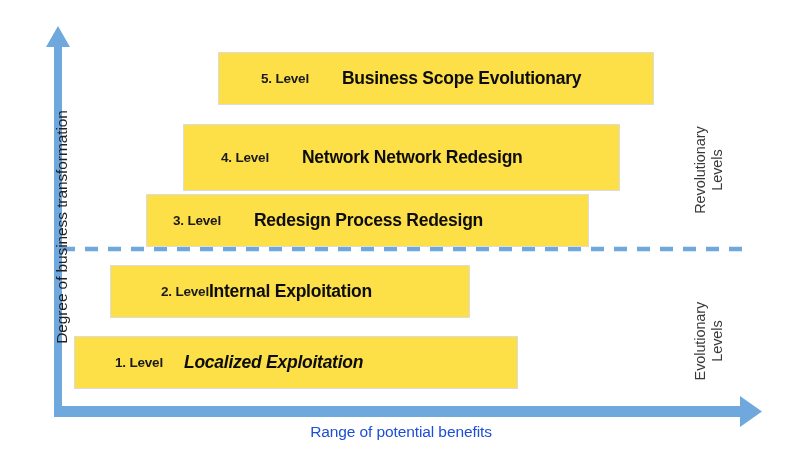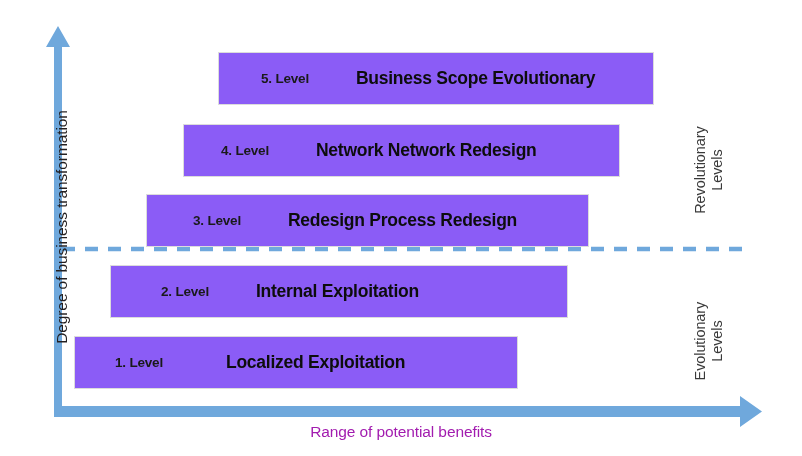--- a/index.html
+++ b/index.html
@@ -42,34 +42,33 @@
     letter-spacing: -0.1px;
     white-space: nowrap;
   }
   .x-axis-title {
     position: absolute;
     left: 0px;
     top: 423px;
     width: 802px;
     text-align: center;
     font-size: 15.5px;
-    color: #a21caf;
+    color: #1d4ed8;
     letter-spacing: -0.1px;
   }
 
   
   .level-box {
     position: absolute;
     box-sizing: border-box;
-    background: #8b5cf6;
+    background: #fde047;
     border: 1.4px solid #dcdcdc;
     display: flex;
     align-items: center;
     white-space: nowrap;
-    gap: 14px;
   }
   .level-num {
     font-size: 13.5px;
     font-weight: bold;
     color: #1a1a1a;
     letter-spacing: -0.2px;
   }
   .level-name {
     font-size: 17.5px;
     font-weight: bold;
@@ -112,38 +111,38 @@
 
   <div class="y-axis-title">Degree of business transformation</div>
 
   <div class="x-axis-title">Range of potential benefits</div>
 
   <div class="level-box" style="left:218px; top:52px; width:436px; height:53px; padding-left:42px;">
     <span class="level-num">5. Level</span>
     <span class="level-name" style="margin-left:33px;">Business Scope Evolutionary</span>
   </div>
 
-  <div class="level-box" style="left:183px; top:124px; width:437px; height:53px; padding-left:37px;">
+  <div class="level-box" style="left:183px; top:124px; width:437px; height:67px; padding-left:37px;">
     <span class="level-num">4. Level</span>
     <span class="level-name" style="margin-left:33px;">Network Network Redesign</span>
   </div>
 
-  <div class="level-box" style="left:146px; top:194px; width:443px; height:53px; padding-left:46px;">
+  <div class="level-box" style="left:146px; top:194px; width:443px; height:53px; padding-left:26px;">
     <span class="level-num">3. Level</span>
     <span class="level-name" style="margin-left:33px;">Redesign Process Redesign</span>
   </div>
 
-  <div class="level-box" style="left:110px; top:265px; width:458px; height:53px; padding-left:50px;">
+  <div class="level-box" style="left:110px; top:265px; width:360px; height:53px; padding-left:50px;">
     <span class="level-num">2. Level</span>
-    <span class="level-name" style="margin-left:33px;">Internal Exploitation</span>
+    <span class="level-name" style="">Internal Exploitation</span>
   </div>
 
   <div class="level-box" style="left:74px; top:336px; width:444px; height:53px; padding-left:40px;">
     <span class="level-num">1. Level</span>
-    <span class="level-name" style="margin-left:49px;">Localized Exploitation</span>
+    <span class="level-name" style="margin-left:21px;font-style:italic;">Localized Exploitation</span>
   </div>
 
   <div class="group-label" style="left:624px; top:153px; width:170px;">
     <span>Revolutionary</span>
     <span>Levels</span>
   </div>
 
   <div class="group-label" style="left:632px; top:324px; width:155px;">
     <span>Evolutionary</span>
     <span>Levels</span>

